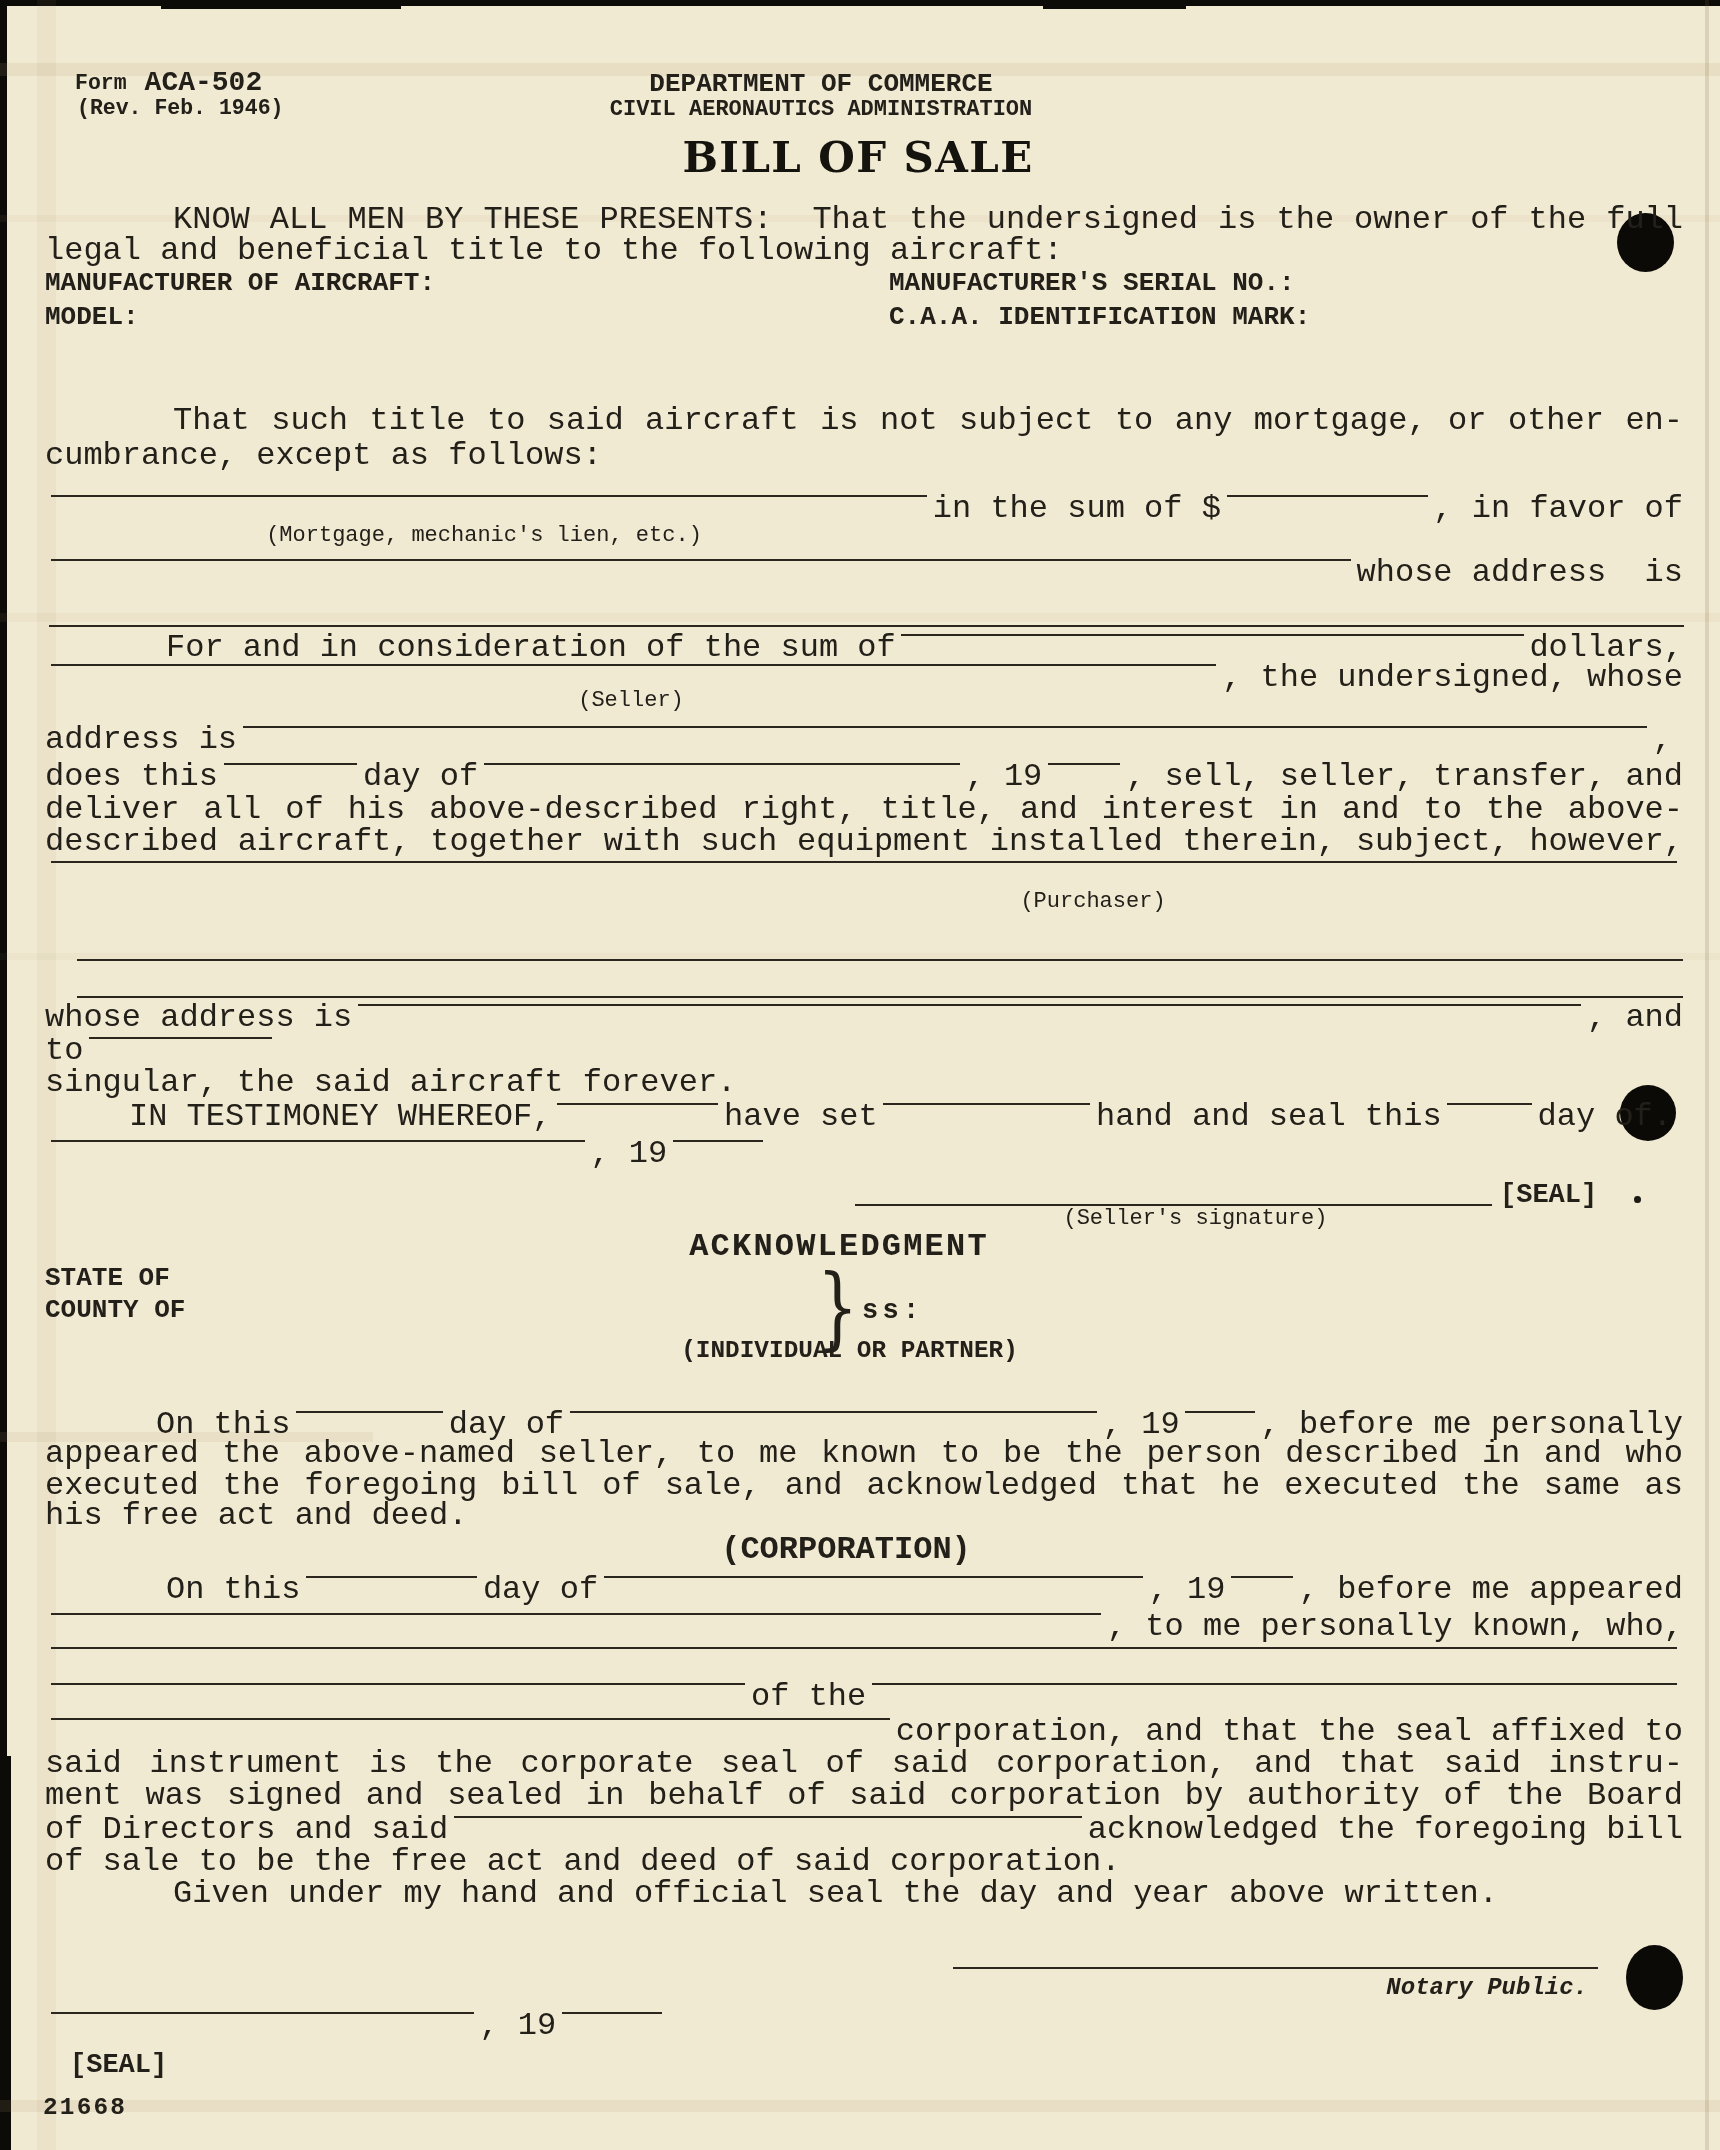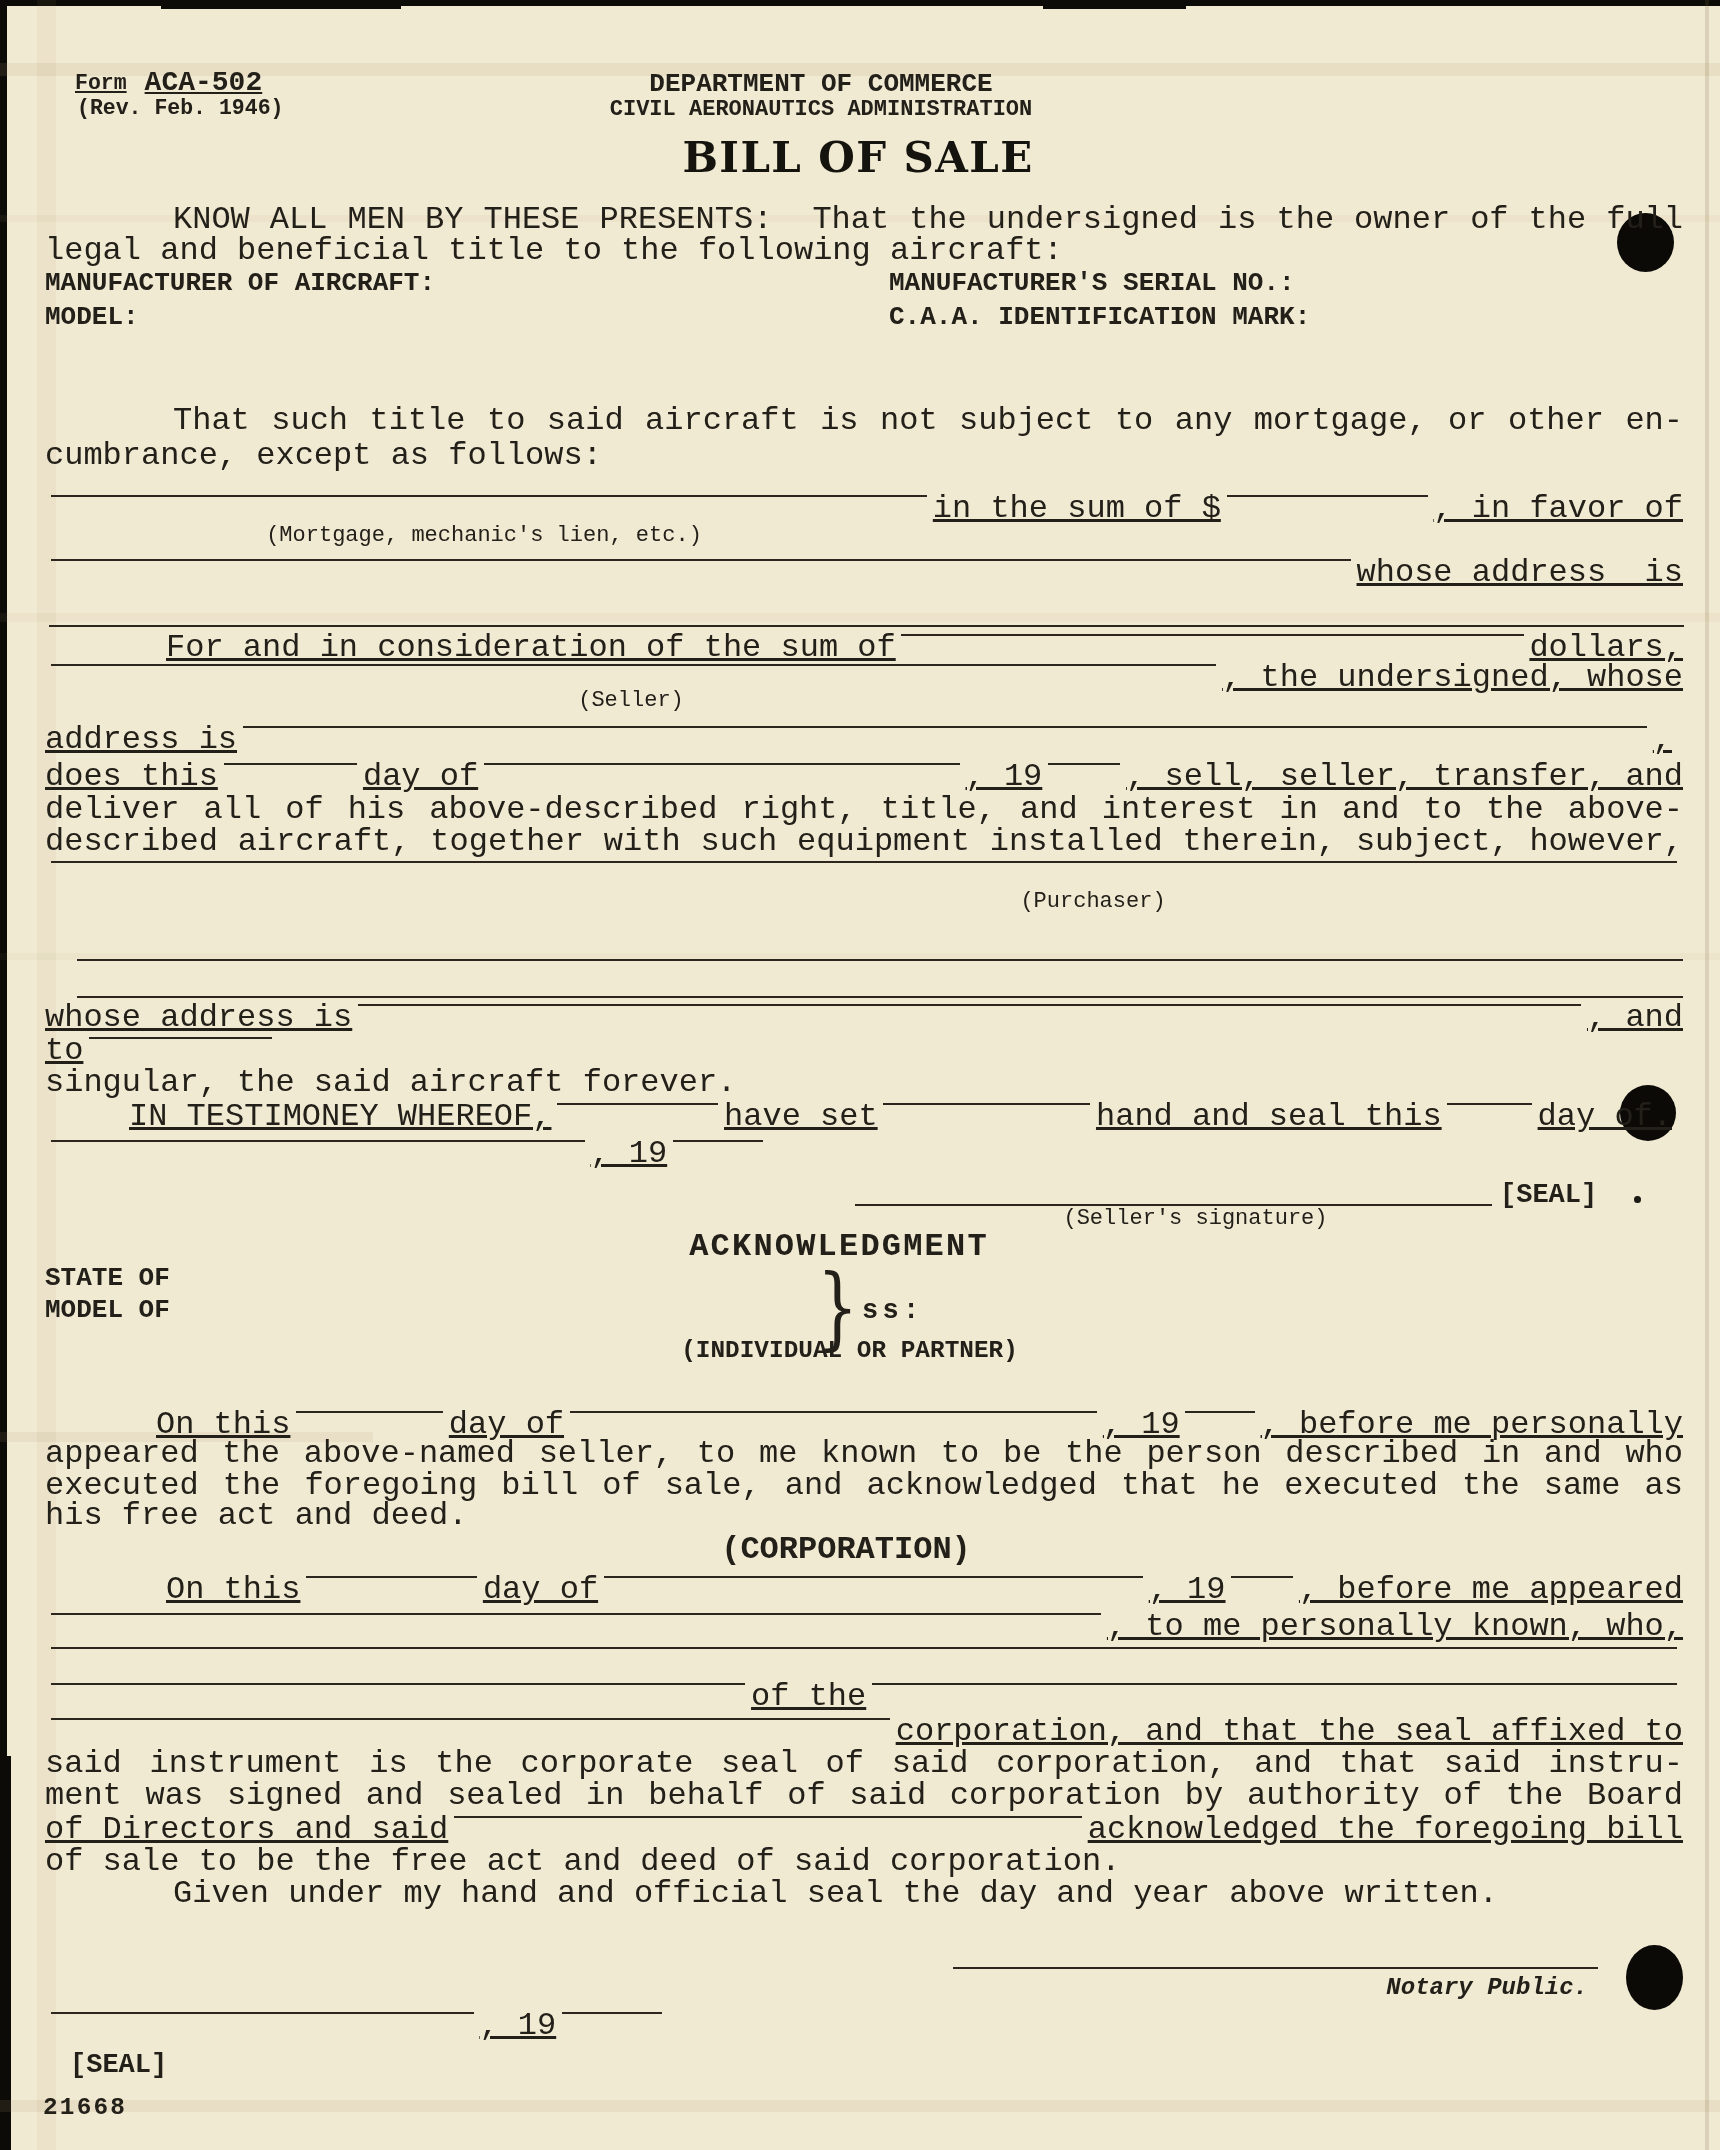--- a/index.html
+++ b/index.html
@@ -5,21 +5,21 @@
   * { margin:0; padding:0; box-sizing:border-box; }
   html,body { width:1721px; height:2151px; }
   body {
     position:relative;
     background:#f1ead3;
     font-family:"Liberation Mono","DejaVu Sans Mono",monospace;
     color:#23201a;
     overflow:hidden;
   }
   .ln { position:absolute; font-size:32px; line-height:37px; white-space:pre; }
-  .row { display:flex; align-items:flex-start;text-decoration:underline; }
+  .row { display:flex; align-items:flex-start; }
   .t { white-space:pre; }
   .b { font-weight:bold; }
   .jl { text-align:justify; text-align-last:justify; }
   .ctr { text-align:center; }
   .bl {
     display:inline-block;
     height:7.2px;
     border-bottom:2.9px solid #2b271e;
     margin:0 5.7px -5.7px 5.7px;
     align-self:baseline;
@@ -147,21 +147,21 @@
   <span class="t">, 19</span>
   <span class="bl" style="width:90px;"></span>
 </div>
 
 <div class="rule" style="left:855px;top:1204px;width:637px;"></div>
 <div class="ln b" style="left:1500px;top:1179px;font-size:27px;line-height:33px;">[SEAL]</div>
 <div class="cap ctr" style="left:1002px;top:1206px;width:387px;">(Seller's signature)</div>
 
 <div class="ln b ctr" style="left:0;top:1228px;width:1678px;letter-spacing:2.2px;">ACKNOWLEDGMENT</div>
 <div class="lbl" style="left:45px;top:1262px;">STATE OF</div>
-<div class="lbl" style="left:45px;top:1294px;">MODEL OF</div>
+<div class="lbl" style="left:45px;top:1294px;">COUNTY OF</div>
 <div class="ln" style="left:817px;top:1267px;font-family:'DejaVu Serif',serif;font-size:90px;line-height:79px;transform:scaleX(0.72);transform-origin:left top;">}</div>
 <div class="ln b" style="left:862px;top:1295px;font-size:27px;line-height:32px;letter-spacing:4.3px;">ss:</div>
 <div class="ln b ctr" style="left:0;top:1336px;width:1699px;font-size:24.4px;line-height:29px;font-weight:bold;">(INDIVIDUAL OR PARTNER)</div>
 
 <div class="ln row" style="left:45px;top:1406px;width:1638px;padding-left:111px;">
   <span class="t">On this</span>
   <span class="bl" style="flex:0.6 1 122px;"></span>
   <span class="t">day of</span>
   <span class="bl" style="flex:2 1 444px;"></span>
   <span class="t">, 19</span>

